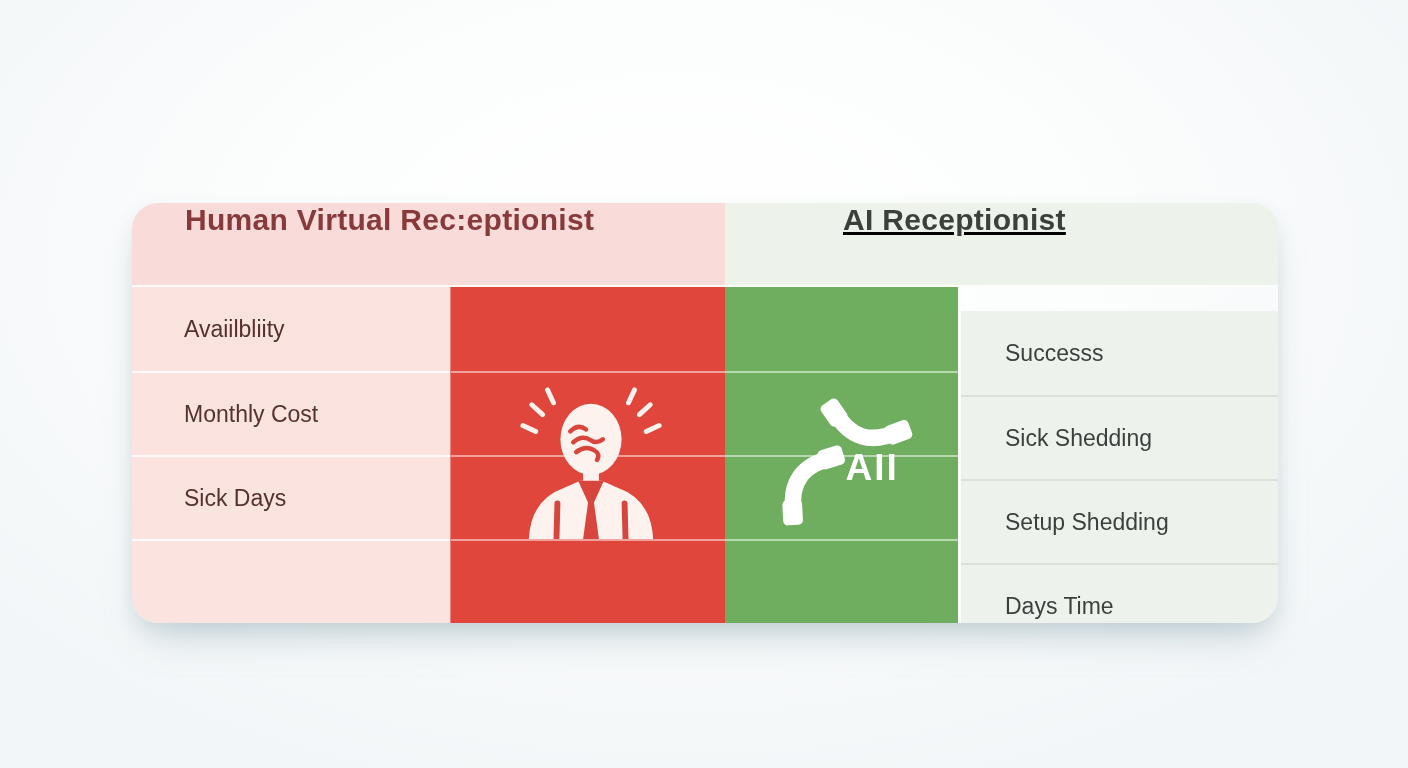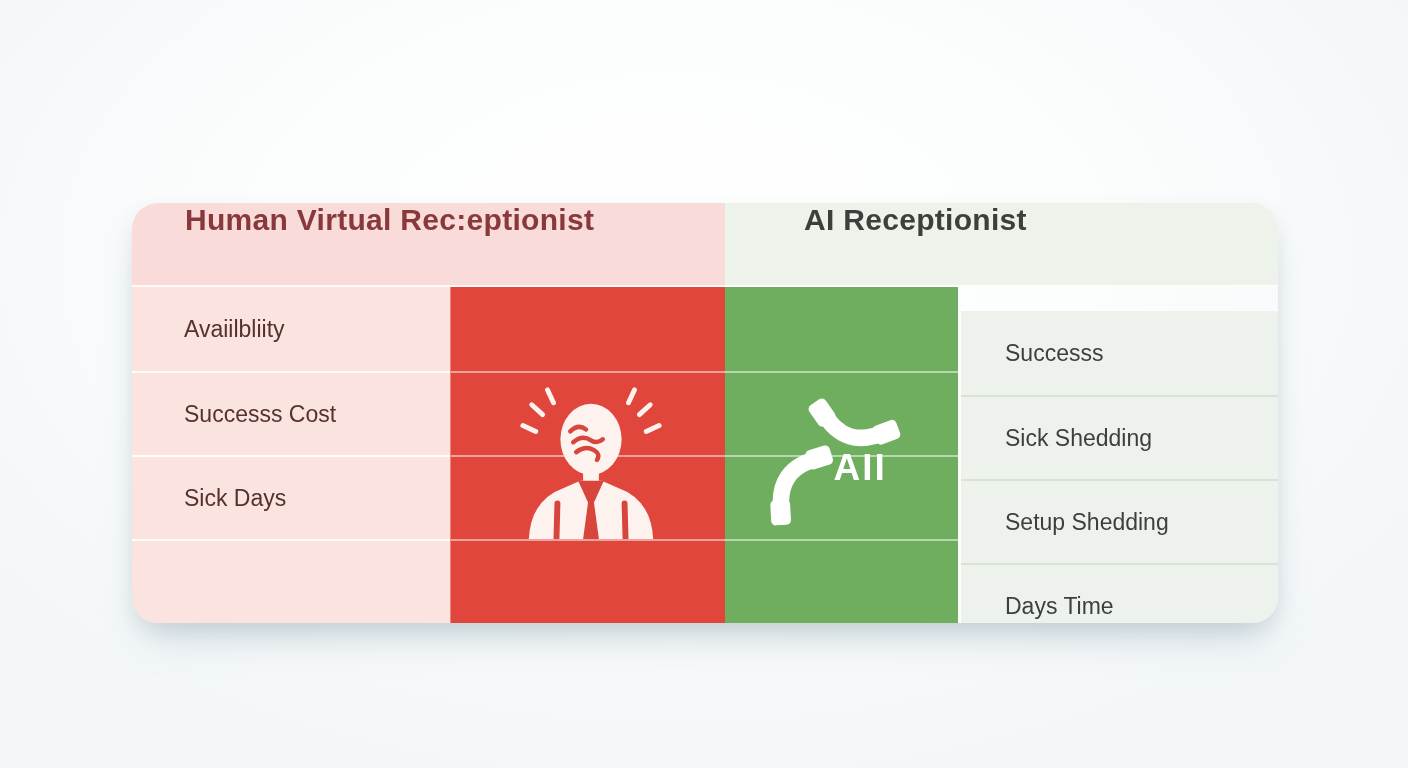--- a/index.html
+++ b/index.html
@@ -11,58 +11,58 @@
   .card{
     position:absolute;left:132px;top:203px;width:1146px;height:420px;
     border-radius:26px;overflow:hidden;
     box-shadow:0 24px 40px -14px rgba(120,150,162,.38),0 8px 18px rgba(135,160,170,.16);
   }
   .card *{box-sizing:border-box;}
   
   .hdr{position:absolute;top:0;height:84px;display:flex;align-items:flex-start;
        border-bottom:2px solid rgba(255,255,255,.85);}
   .hdr-human{left:0;width:593px;background:var(--human-header-bg,#f9dcd9);padding-left:53px;}
-  .hdr-ai{left:593px;width:553px;background:var(--ai-header-bg,#edf2eb);padding-left:79px;}
+  .hdr-ai{left:593px;width:553px;background:var(--ai-header-bg,#edf2eb);padding-left:118px;text-decoration:underline;}
   .hdr-human .t{font-size:30px;font-weight:600;letter-spacing:.3px;color:var(--human-header-text,#88393b);}
   .hdr-ai .t{font-size:30px;font-weight:600;letter-spacing:.3px;color:var(--ai-text,#3a3e3d);}
   
   .labels{position:absolute;top:84px;height:336px;}
   .labels-human{left:0;width:318px;background:var(--human-cell-bg,#fbe3e0);}
   .labels-ai{left:826px;width:320px;background:var(--ai-cell-bg,#eef2ec);
              border-left:3px solid rgba(255,255,255,.95);margin-top:24px;}
   .row{height:84px;display:flex;align-items:center;}
   .labels-human .row{padding-left:52px;font-size:23px;color:var(--human-row-text,#54322e);}
   .labels-ai .row{padding-left:44px;font-size:23px;color:var(--ai-text,#3c403d);}
   .labels-human .row + .row{border-top:2px solid rgba(255,255,255,.85);}
   .labels-ai .row + .row{border-top:2px solid rgba(186,196,182,.38);}
   
   .accent{position:absolute;top:84px;height:336px;}
   .accent-human{left:318px;width:275px;background:var(--human-accent-column,#e0463b);
                 border-left:1px solid rgba(255,255,255,.35);}
   .accent-ai{left:593px;width:233px;background:var(--ai-accent-column,#6fae5e);}
   .divider{position:absolute;left:0;width:100%;height:2px;background:rgba(255,255,255,.5);z-index:1;}
   .icon-wrap{position:absolute;z-index:2;}
   .stressed-wrap{left:56px;top:98px;width:168px;height:154px;}
-  .phone-wrap{left:28px;top:108px;width:152px;height:136px;}
+  .phone-wrap{left:40px;top:108px;width:152px;height:136px;}
 </style>
 </head>
 <body>
 
 <div class="card">
 
   <div class="hdr hdr-human">
     <span class="t">Human Virtual Rec:eptionist</span>
   </div>
   <div class="hdr hdr-ai">
     <span class="t">AI Receptionist</span>
   </div>
 
   <div class="labels labels-human">
     <div class="row">Avaiilbliity</div>
-    <div class="row">Successs Cost</div>
+    <div class="row">Monthly Cost</div>
     <div class="row">Sick Days</div>
     <div class="row"></div>
   </div>
 
   <div class="accent accent-human">
     <div class="divider" style="top:84px"></div>
     <div class="divider" style="top:168px"></div>
     <div class="divider" style="top:252px"></div>
     <div class="icon-wrap stressed-wrap">
       <svg width="168" height="154" viewBox="0 0 170 156" aria-hidden="true">

